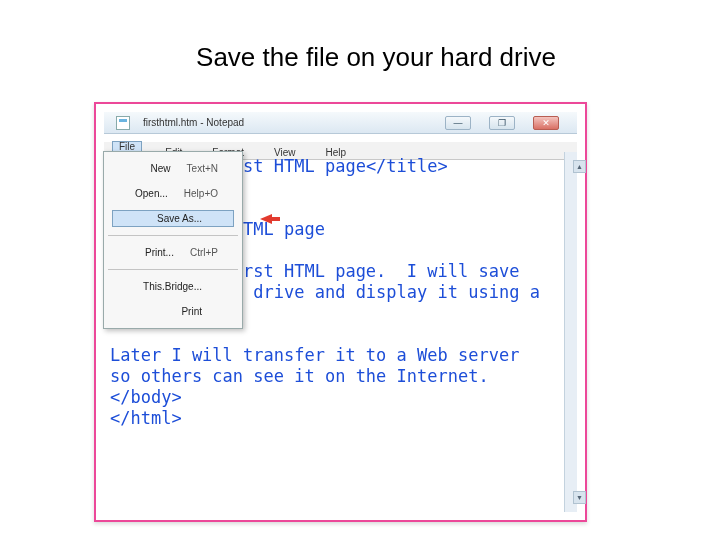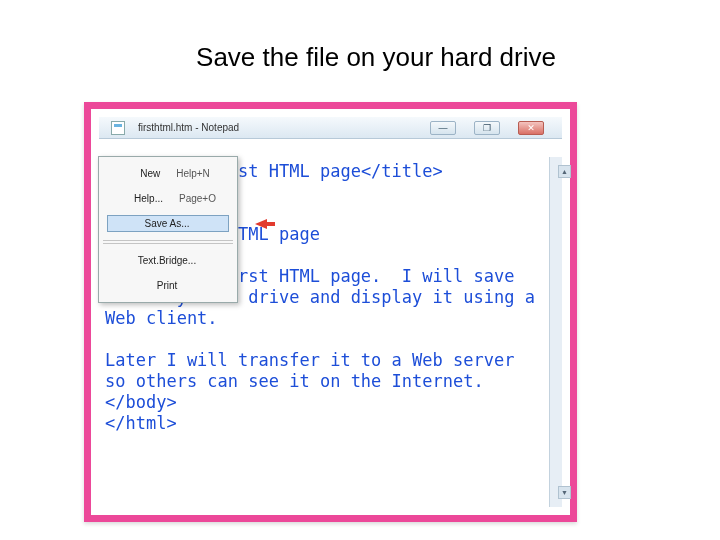--- a/index.html
+++ b/index.html
@@ -13,25 +13,25 @@
   }
   .slide-title {
     font-size: 26px;
     font-weight: 400;
     text-align: center;
     padding: 18px 0 12px 0;
     color: #000;
   }
   .window {
     position: absolute;
-    left: 60px;
+    left: 70px;
     top: 78px;
     width: 493px;
     height: 420px;
-    border: 7px solid #ec4899;
+    border: 2px solid #ec4899;
     background: #fff;
     box-shadow: 0 2px 4px rgba(0,0,0,0.15);
   }
   .titlebar {
     height: 22px;
     background: linear-gradient(to bottom, #f5f9fc, #dce8f2);
     border-bottom: 1px solid #b7c9d8;
     display: flex;
     align-items: center;
     padding: 0 2px 0 4px;
@@ -100,21 +100,21 @@
     width: 140px;
     background: #f7f7f7;
     border: 1px solid #9aa;
     box-shadow: 2px 2px 5px rgba(0,0,0,0.25);
     font-size: 10px;
     color: #222;
     z-index: 10;
   }
   .dd-item {
     display:flex;
-    justify-content:center;
+    justify-content:flex-end;
     align-items:center;
     padding: 3px 8px 3px 22px;
     height: 17px;
   }
   .dd-item.highlight {
     background: #cfe3f7;
     border: 1px solid #7da2c1;
     padding: 2px 7px 2px 21px;
   }
   .dd-sep {
@@ -188,38 +188,49 @@
   <div class="titlebar">
     <div class="titlebar-icon"></div>
     <div class="titlebar-text">firsthtml.htm - Notepad</div>
     <div class="winbtns">
       <div class="winbtn">—</div>
       <div class="winbtn">❐</div>
       <div class="winbtn close">✕</div>
     </div>
   </div>
 
+  <div class="menubar">
+    <div class="menuitem open">File</div>
+    <div class="menuitem">Edit</div>
+    <div class="menuitem">Format</div>
+    <div class="menuitem">View</div>
+    <div class="menuitem">Help</div>
+  </div>
 
   <div class="dropdown" id="file-dropdown">
       <div class="dd-item">
         <span>New</span>
-        <span class="dd-short">Help+N</span>
-      </div>
-      <div class="dd-item">
-        <span>Help...</span>
-        <span class="dd-short">Page+O</span>
+        <span class="dd-short">Text+N</span>
+      </div>
+      <div class="dd-item">
+        <span>Open...</span>
+        <span class="dd-short">Help+O</span>
       </div>
       <div class="dd-item highlight">
         <span>Save As...</span>
         <span class="dd-short"></span>
       </div>
       <div class="dd-sep"></div>
+      <div class="dd-item">
+        <span>Print...</span>
+        <span class="dd-short">Ctrl+P</span>
+      </div>
       <div class="dd-sep"></div>
       <div class="dd-item">
-        <span>Text.Bridge...</span>
+        <span>This.Bridge...</span>
         <span class="dd-short"></span>
       </div>
       <div class="dd-item">
         <span>Print</span>
         <span class="dd-short"></span>
       </div>
     </div>
 
   <div class="arrow-pointer" style="left:148px; top:94px;">
     <div class="arrow-head"></div>

